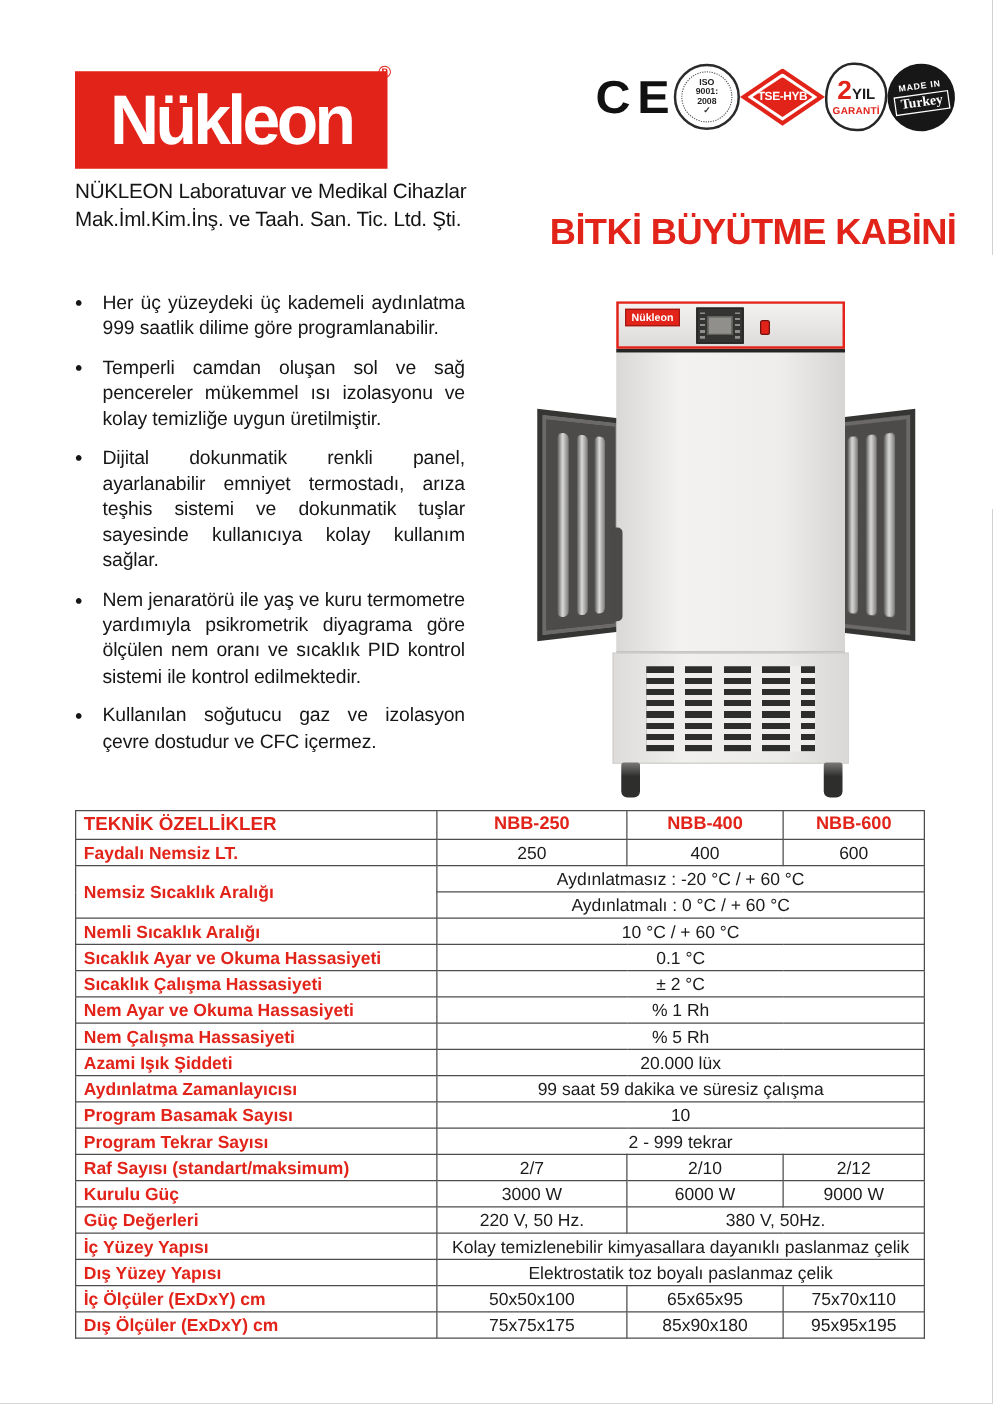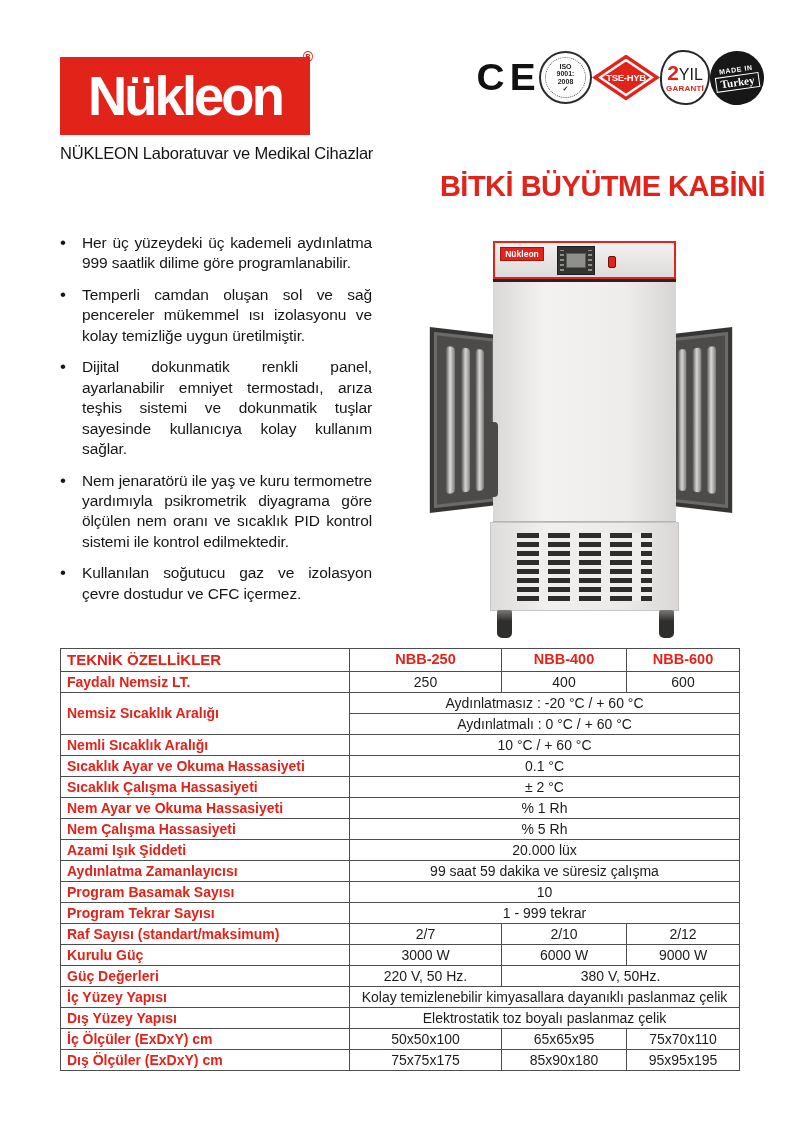--- a/index.html
+++ b/index.html
@@ -26,21 +26,21 @@
   .tse-diamond .d1,.tse-diamond .d2,.tse-diamond .d3{position:absolute;clip-path:polygon(50% 0,100% 50%,50% 100%,0 50%);}
   .tse-diamond .d1{inset:0;background:var(--brand-red);}
   .tse-diamond .d2{inset:4px 6px;background:#fff;}
   .tse-diamond .d3{inset:7px 10px;background:var(--brand-red);display:flex;align-items:center;justify-content:center;}
   .tse-diamond .d3 span{color:#fff;font-size:9.5px;font-weight:bold;letter-spacing:-.3px;}
   .warranty-badge{width:50px;height:55px;background:#fff;border:2.5px solid #272727;
     border-radius:46% 54% 48% 52% / 52% 48% 55% 45%;
     display:flex;flex-direction:column;align-items:center;justify-content:center;line-height:1;}
   .warranty-top{display:flex;align-items:baseline;}
   .warranty-num{color:var(--brand-red);font-size:21px;font-weight:bold;}
-  .warranty-unit{color:#1c1c1c;font-size:16px;font-weight:normal;}
+  .warranty-unit{color:#1c1c1c;font-size:12px;font-weight:bold;}
   .warranty-word{color:var(--brand-red);font-size:8px;font-weight:bold;margin-top:2px;letter-spacing:.2px;}
   .made-stamp{width:54px;height:54px;border-radius:50%;background:#171717;color:#fff;
     display:flex;flex-direction:column;align-items:center;justify-content:center;gap:2px;transform:rotate(-8deg);}
   .made-top{font-size:7px;font-weight:bold;letter-spacing:.6px;}
   .made-country{font-family:"Liberation Serif",serif;font-weight:bold;font-size:11px;border:1px solid #fff;padding:0 4px 1px;}
 
   
   .doc-title{position:absolute;right:29px;top:170px;color:var(--brand-red);font-size:29px;font-weight:bold;letter-spacing:-.5px;margin-left:42px;}
 
   
@@ -102,20 +102,21 @@
 <body>
 
 <div class="page">
 
   <div class="logo-box">
     <span class="logo-text">Nükleon</span>
     <span class="reg-mark">®</span>
   </div>
   <div class="company">
     <div>NÜKLEON Laboratuvar ve Medikal Cihazlar</div>
+    <div>Mak.İml.Kim.İnş. ve Taah. San. Tic. Ltd. Şti.</div>
   </div>
 
   <div class="certs">
     <span class="ce-mark">CE</span>
     <div class="iso-seal">
       <span>ISO</span>
       <span>9001:</span>
       <span>2008</span>
       <span class="iso-check">✓</span>
     </div>
@@ -231,21 +232,21 @@
       <tr>
         <td class="lbl">Aydınlatma Zamanlayıcısı</td>
         <td class="val" colspan="3">99 saat 59 dakika ve süresiz çalışma</td>
       </tr>
       <tr>
         <td class="lbl">Program Basamak Sayısı</td>
         <td class="val" colspan="3">10</td>
       </tr>
       <tr>
         <td class="lbl">Program Tekrar Sayısı</td>
-        <td class="val" colspan="3">1 - 999 tekrar</td>
+        <td class="val" colspan="3">2 - 999 tekrar</td>
       </tr>
       <tr>
         <td class="lbl">Raf Sayısı (standart/maksimum)</td>
         <td class="val">2/7</td>
         <td class="val">2/10</td>
         <td class="val">2/12</td>
       </tr>
       <tr>
         <td class="lbl">Kurulu Güç</td>
         <td class="val">3000 W</td>

